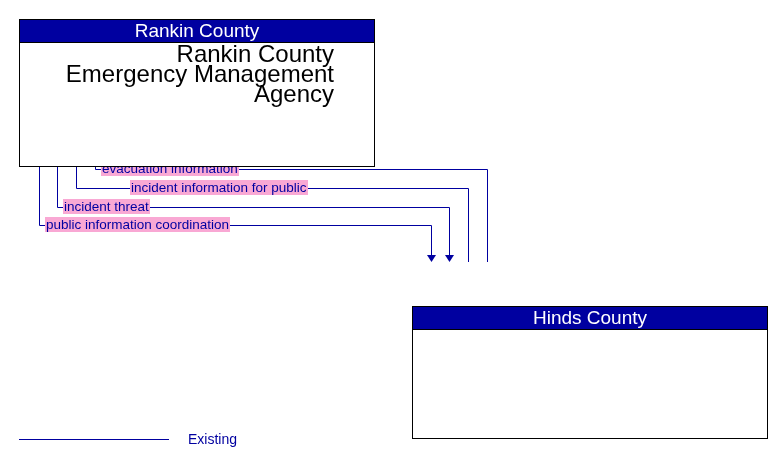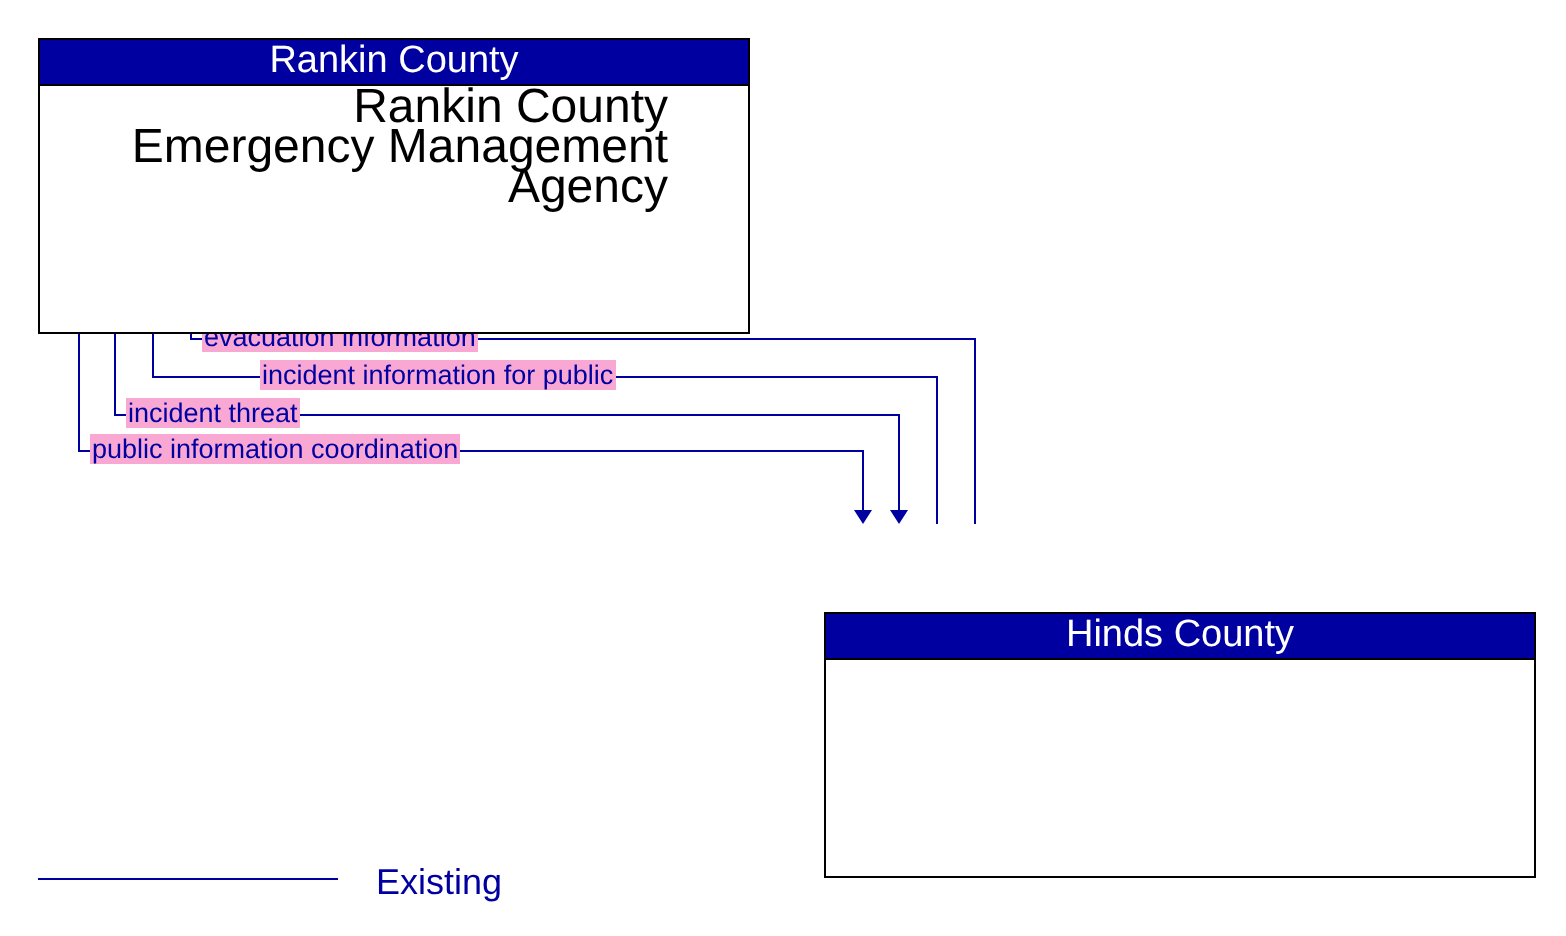--- a/index.html
+++ b/index.html
@@ -9,21 +9,21 @@
   .box-header { background: #0000a0; color: #fff; text-align: center; font-size: 19px;
                 height: 22px; line-height: 22px; border-bottom: 1px solid #000; }
   .box-body { text-align: right; font-size: 24px; color: #000; line-height: 20px; padding-top: 1px; }
   #rankin { left: 19px; top: 19px; width: 356px; height: 148px; }
   #hinds { left: 412px; top: 262px; width: 356px; height: 133px; margin-top: 44px; }
   svg.flows { position: absolute; left: 0; top: 0; }
   .flow-label { position: absolute; font-size: 13.5px; color: #0000a0; background: #f9a8d4;
                 line-height: 15px; padding: 0 1px; white-space: nowrap; }
   .legend-line { position: absolute; left: 19px; top: 439px; width: 150px; height: 0;
                  border-top: 1px solid #0000a0; }
-  .legend-label { position: absolute; left: 188px; top: 431px; font-size: 18px; color: #0000a0; }
+  .legend-label { position: absolute; left: 188px; top: 431px; font-size: 14px; color: #0000a0; }
 </style>
 </head>
 <body>
 
 <svg class="flows" width="783" height="468">
   <g stroke="#0000a0" stroke-width="1" fill="none">
 
     <polyline points="487.5,262 487.5,169.5 95.5,169.5 95.5,156"></polyline>
 
     <polyline points="468.5,262 468.5,188.5 76.5,188.5 76.5,156"></polyline>

